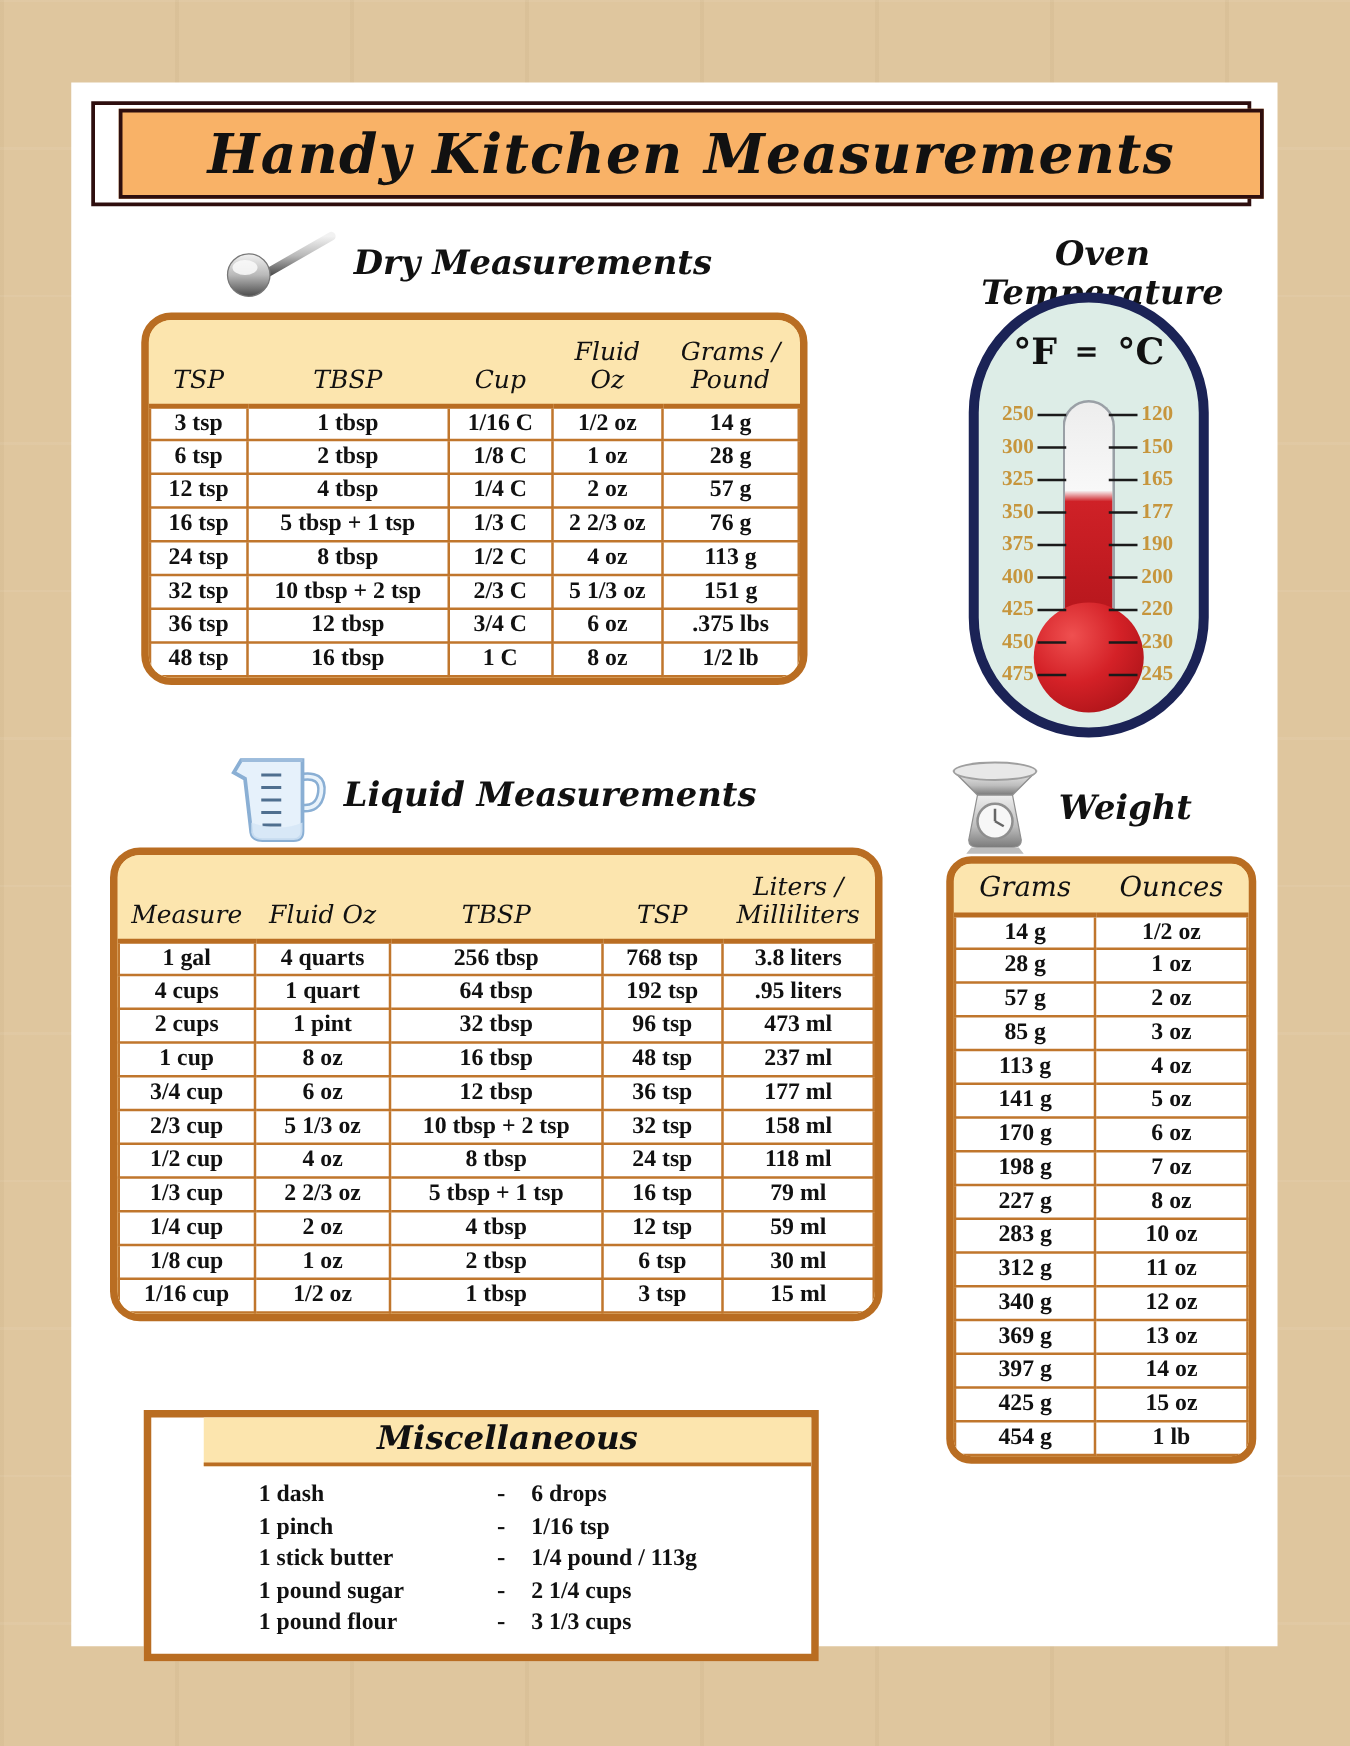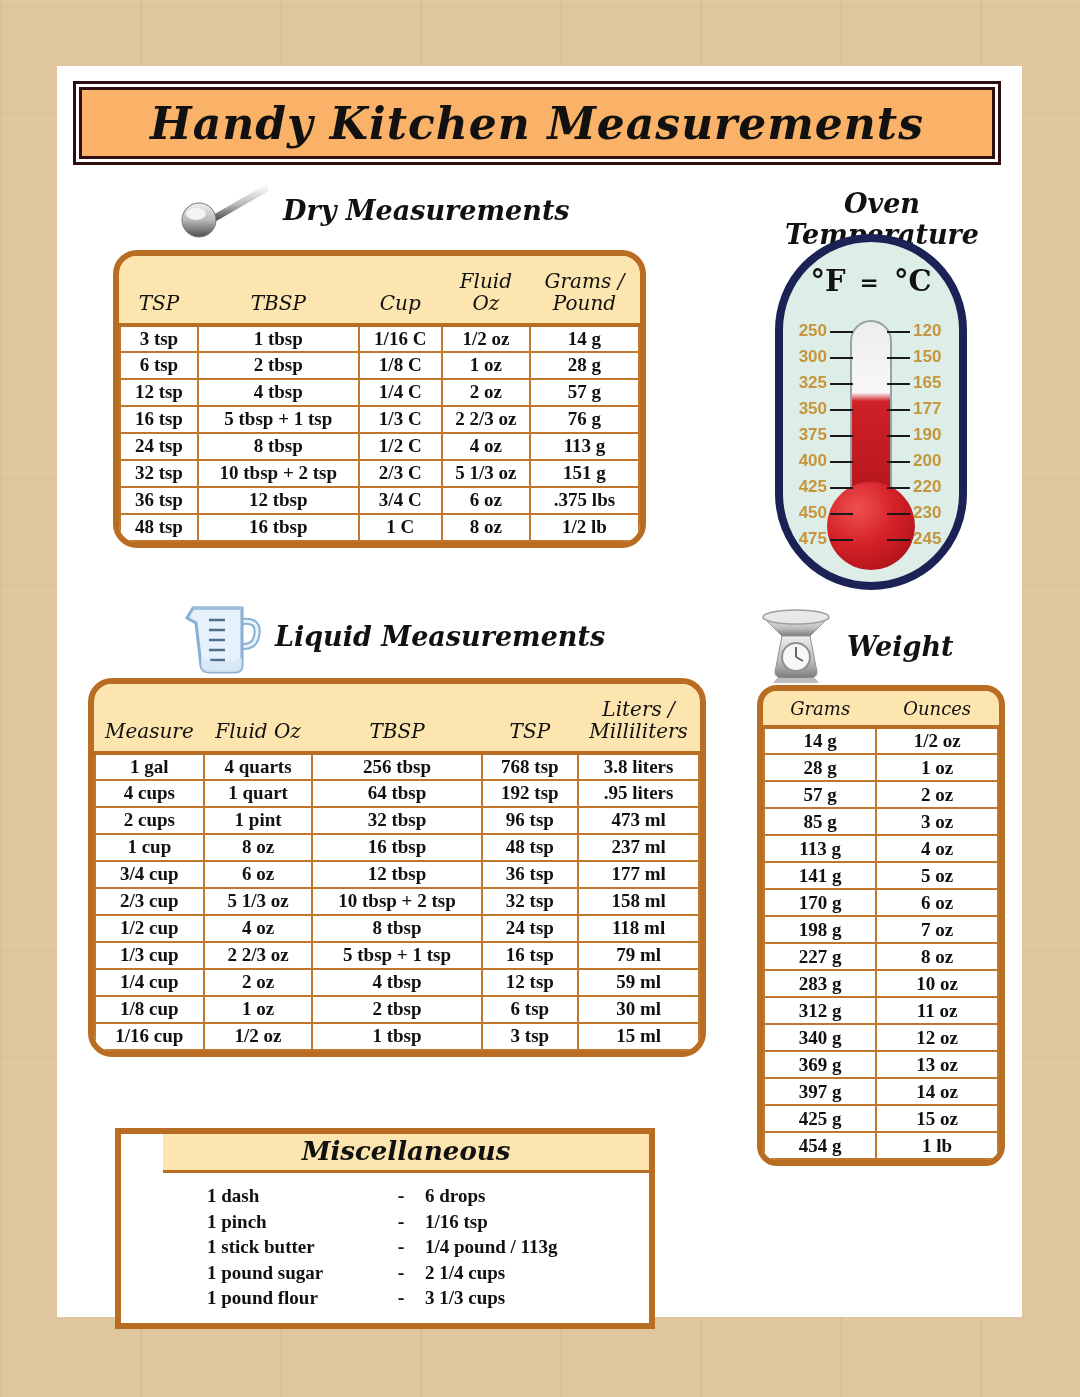--- a/index.html
+++ b/index.html
@@ -14,21 +14,21 @@
   }
   *{box-sizing:border-box;}
   .hand{font-family:"DejaVu Serif", serif;font-style:italic;font-weight:bold;color:#111;}
 
   .card{position:absolute;left:57px;top:66px;width:965px;height:1251px;background:#ffffff;}
 
   
   .banner{position:absolute;left:16px;top:15px;width:928px;height:84px;
           border:3px solid #2e0e0e;background:#ffffff;padding:3px;}
   .banner-inner{width:100%;height:100%;border:3px solid #2e0e0e;background:#f9b267;
-          display:flex;align-items:center;justify-content:center;}
+          display:flex;align-items:center;justify-content:center;margin-left:16px;}
   .banner-inner .title{font-size:44px;letter-spacing:1px;}
 
   
   .sec-head{position:absolute;display:flex;align-items:center;gap:10px;}
   .sec-head .label{font-size:27px;white-space:nowrap;}
 
   
   .tbl-wrap{position:absolute;border:6px solid #b96d22;border-radius:24px;overflow:hidden;background:#fce5ae;}
   table{width:100%;border-collapse:collapse;table-layout:fixed;}
   thead th{background:#fce5ae;font-family:"DejaVu Serif",serif;font-style:italic;font-weight:normal;
@@ -45,42 +45,42 @@
   #dry-table  th:nth-child(5){width:21%}
 
   #liquid-table th:nth-child(1){width:18%}
   #liquid-table th:nth-child(2){width:18%}
   #liquid-table th:nth-child(3){width:28%}
   #liquid-table th:nth-child(4){width:16%}
   #liquid-table th:nth-child(5){width:20%}
 
   #weight-table th:nth-child(1){width:48%}
   #weight-table th:nth-child(2){width:52%}
-  #weight-wrap thead th{padding:8px 2px 6px;font-size:18px;}
+  #weight-wrap thead th{padding:8px 2px 6px;font-size:22px;}
   #weight-wrap tbody td{height:27px;}
 
   #dry-wrap{left:56px;top:184px;width:533px;}
   #liquid-wrap{left:31px;top:612px;width:618px;}
   #weight-wrap{left:700px;top:619px;width:248px;border-radius:20px;}
 
   #dry-heading{left:118px;top:116px;}
   #liquid-heading{left:122px;top:530px;}
   #weight-heading{left:698px;top:542px;}
   #oven-heading{left:700px;top:122px;width:250px;text-align:center;font-size:27px;position:absolute;}
 
   
   .thermo{position:absolute;left:718px;top:168px;width:192px;height:356px;
           border:8px solid #1b2356;border-radius:96px;background:#ddede7;}
   .thermo-units{margin-top:22px;display:flex;justify-content:center;align-items:center;gap:14px;
           font-family:"DejaVu Serif",serif;font-weight:bold;font-size:29px;color:#111;}
   .thermo-eq{font-size:23px;letter-spacing:1px;}
   .thermo-scale{position:absolute;left:7px;right:7px;top:76px;z-index:3;}
   .t-row{display:grid;grid-template-columns:37px 23px 1fr 23px 39px;column-gap:3px;
          align-items:center;height:26px;}
-  .t-f,.t-c{font-family:Liberation Sans, sans-serif;font-weight:bold;font-size:17px;color:#c6953c;}
+  .t-f,.t-c{font-family:Liberation Serif, serif;font-weight:bold;font-size:17px;color:#c6953c;}
   .t-f{text-align:right;}
   .t-c{text-align:left;}
   .t-tick{border-top:2.5px solid #1a1a1a;height:0;align-self:center;margin-top:1px;}
   .thermo-tube{position:absolute;left:50%;transform:translateX(-50%);top:78px;width:42px;height:178px;
          border:2px solid #9aa0a6;border-bottom:none;border-radius:21px 21px 0 0;z-index:1;
          background:linear-gradient(to bottom,#ededed 0%,#f8f8f8 40%,#cf2127 45%,#b5161c 100%);}
   .thermo-bulb{position:absolute;left:50%;transform:translateX(-50%);top:240px;width:88px;height:88px;
          border-radius:50%;z-index:2;
          background:radial-gradient(circle at 35% 30%, #ef5050 0%, #d42127 45%, #9d0e13 100%);}
 

